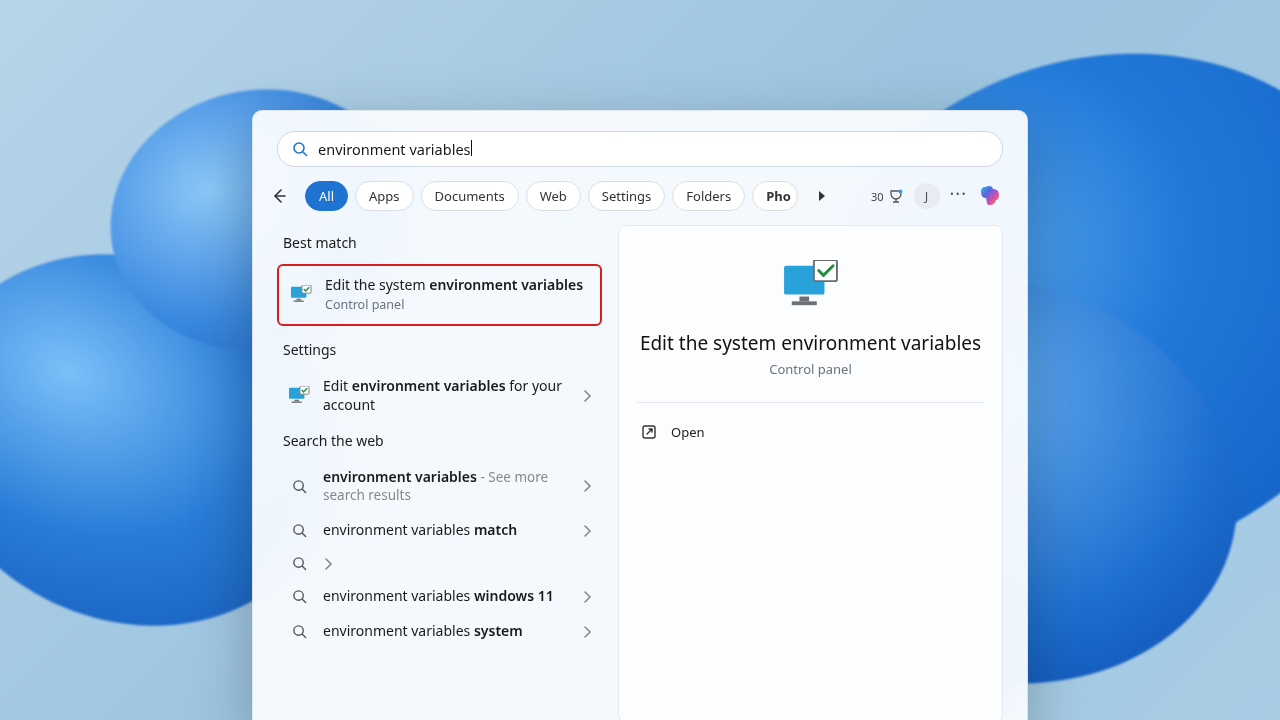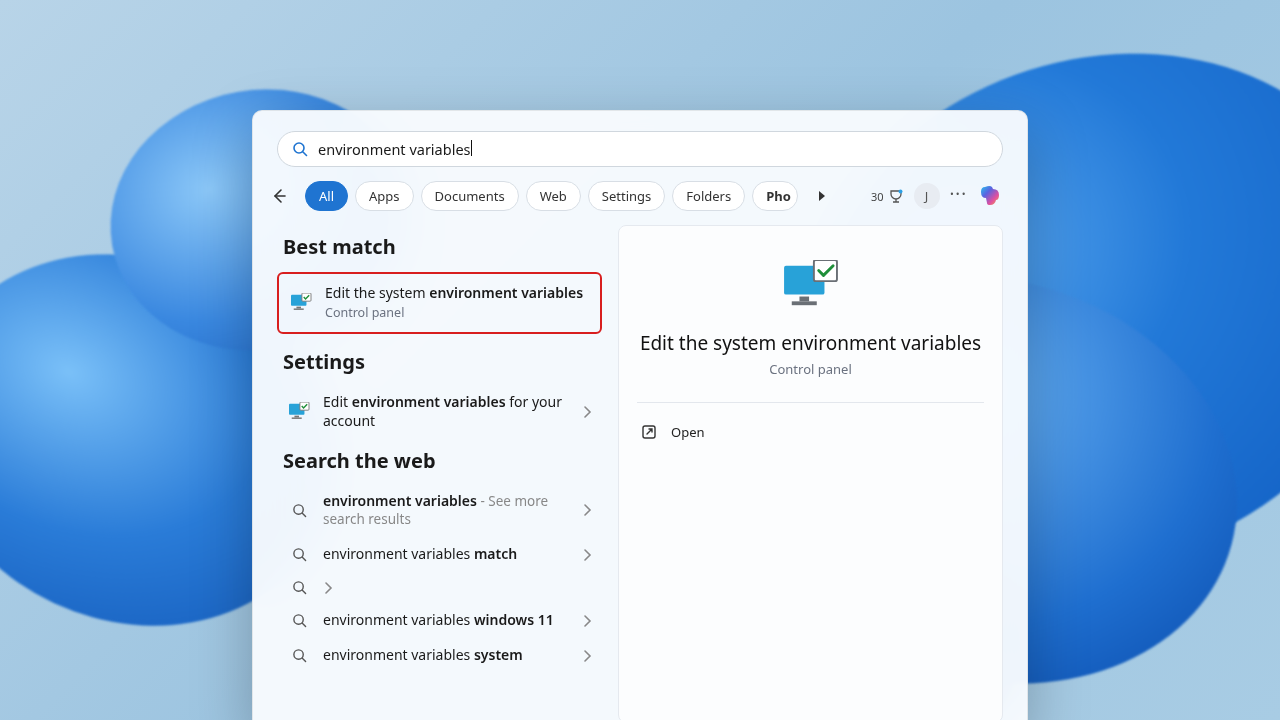--- a/index.html
+++ b/index.html
@@ -96,21 +96,21 @@
 
   .body {
     display: flex; gap: 16px;
     padding: 0 24px;
     height: calc(100% - 120px);
   }
   .left-col { width: 325px; flex: 0 0 325px; }
   .right-col { flex: 1; background: #fcfdfe; border: 1px solid #e5e9ef; border-radius: 8px; padding: 24px 18px; }
 
   .section-header {
-    font-size: 20px; font-weight: 700; color: #1a1a1a;
+    font-size: 14px; font-weight: 400; color: #1a1a1a;
     padding: 8px 6px 10px 6px;
   }
 
   .result {
     display: flex; align-items: center; gap: 12px;
     padding: 8px 10px;
     border-radius: 6px;
     cursor: pointer;
     position: relative;
   }

